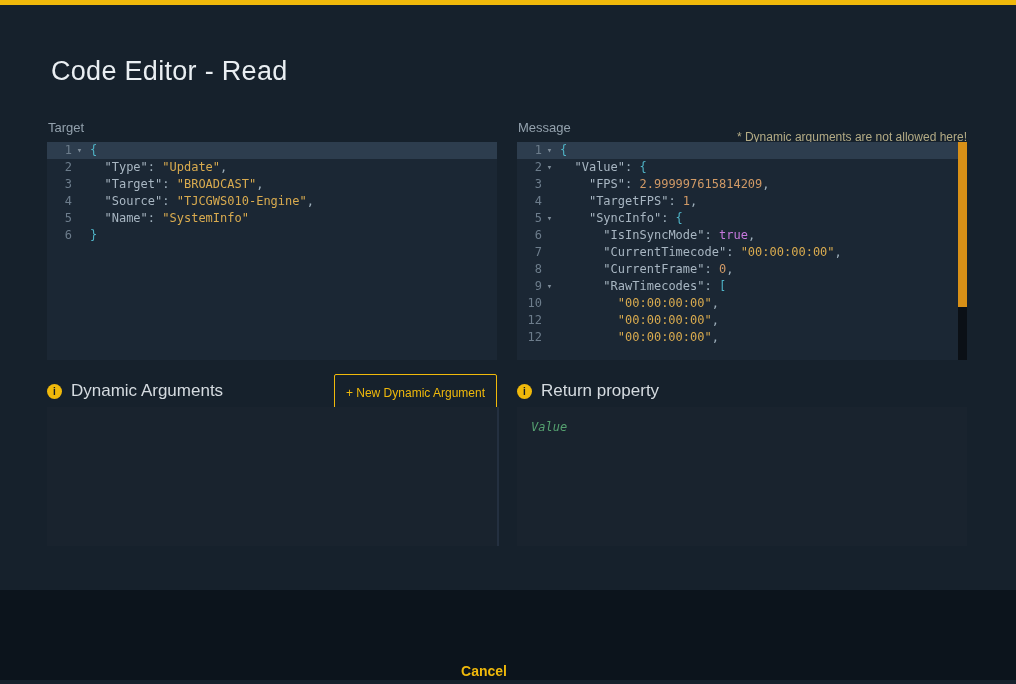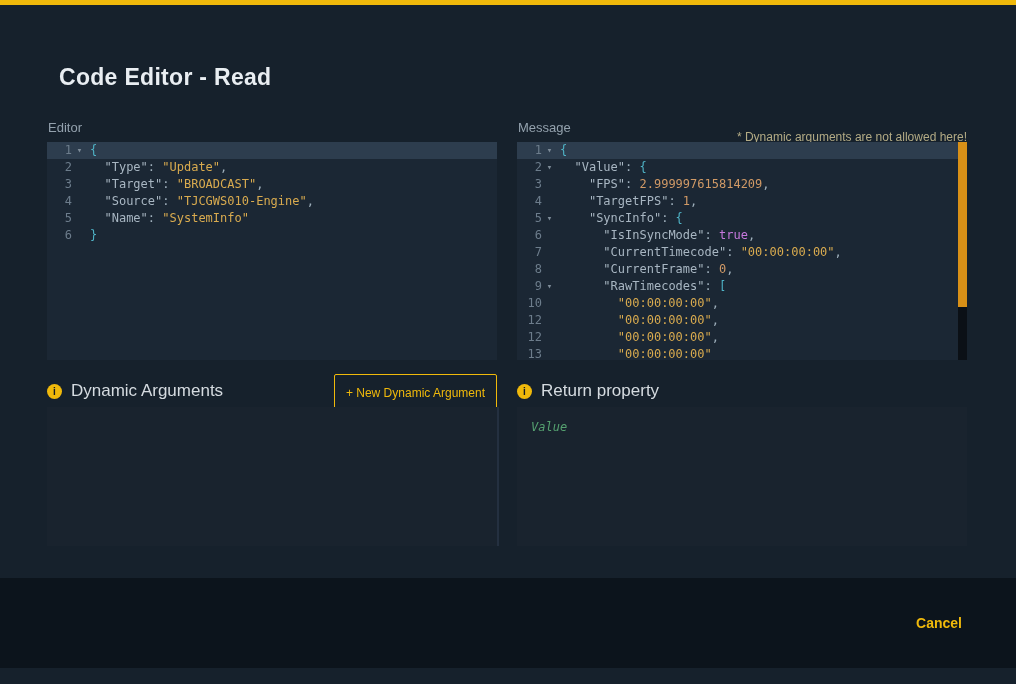--- a/index.html
+++ b/index.html
@@ -4,22 +4,22 @@
 <style>
   html,body{margin:0;padding:0;}
   body{
     width:1016px;height:684px;position:relative;overflow:hidden;
     background:var(--c-background,#16212c);
     font-family:"Liberation Sans",sans-serif;
     -webkit-font-smoothing:antialiased;
   }
   .accent-bar{position:absolute;top:0;left:0;width:100%;height:5px;background:var(--c-accent,#f0b90b);}
   .title{
-    position:absolute;left:47px;top:52px;margin:12px;
-    font-size:23px;font-weight:700;letter-spacing:.3px;color:#e9eef2;
+    position:absolute;left:47px;top:52px;margin:4px;
+    font-size:27px;font-weight:400;letter-spacing:.3px;color:#e9eef2;
   }
   .field-label{position:absolute;font-size:13px;color:#93a1ad;}
   .topic-label{left:48px;top:120px;}
   .message-label{left:518px;top:120px;}
   .message-note{position:absolute;right:49px;top:121px;font-size:12px;color:#b3ab85;margin-top:9px;}
 
   .editor{
     position:absolute;top:142px;width:450px;height:218px;
     background:var(--c-editor-bg,#1b2734);
     font-family:"DejaVu Sans Mono",monospace;font-size:12px;line-height:17px;
@@ -59,41 +59,41 @@
     font-family:"Liberation Sans",sans-serif;cursor:pointer;
   }
   .panel{position:absolute;top:407px;width:450px;height:139px;background:var(--c-panel-bg,#19232e);font-style:italic;}
   .dyn-panel{left:47px;border-right:2px solid #243040;}
   .ret-panel{left:517px;cursor:text;}
   .ret-value{
     padding:13px 14px;font-family:"DejaVu Sans Mono",monospace;
     font-size:12px;color:var(--c-return-value,#55a170);
   }
   .footer{
-    position:absolute;left:0;bottom:16px;width:100%;height:90px;box-sizing:border-box;
+    position:absolute;left:0;bottom:4px;width:100%;height:90px;box-sizing:border-box;
     background:var(--c-footer-bg,#0c141c);
-    display:flex;align-items:center;justify-content:flex-end;gap:52px;padding-right:48px;
+    display:flex;align-items:center;justify-content:flex-end;gap:52px;padding-right:48px;flex-direction:column;
   }
   .cancel-btn{
     background:none;border:none;color:var(--c-accent,#f0b90b);
     font-size:14px;font-weight:700;font-family:"Liberation Sans",sans-serif;cursor:pointer;
   }
   .confirm-btn{
     width:108px;height:37px;background:var(--c-accent,#f0b90b);border:none;border-radius:2px;
     color:#141c24;font-size:14px;font-weight:700;font-family:"Liberation Sans",sans-serif;cursor:pointer;
   }
 </style>
 </head>
 <body>
 
 <div class="app">
   <div class="accent-bar"></div>
   <h1 class="title">Code Editor - Read</h1>
 
-  <div class="field-label topic-label">Editor</div>
+  <div class="field-label topic-label">Target</div>
   <div class="field-label message-label">Message</div>
   <div class="message-note">* Dynamic arguments are not allowed here!</div>
 
   <div class="editor topic-editor">
     <div>
         <div class="code-line active"><span class="gutter"><span class="lnum">1</span><span class="fold">▾</span></span><span class="code"><span class="tk-p">{</span></span></div>
         <div class="code-line"><span class="gutter"><span class="lnum">2</span><span class="fold"></span></span><span class="code"><span class="tk-t">  </span><span class="tk-k">"Type"</span><span class="tk-t">: </span><span class="tk-s">"Update"</span><span class="tk-t">,</span></span></div>
         <div class="code-line"><span class="gutter"><span class="lnum">3</span><span class="fold"></span></span><span class="code"><span class="tk-t">  </span><span class="tk-k">"Target"</span><span class="tk-t">: </span><span class="tk-s">"BROADCAST"</span><span class="tk-t">,</span></span></div>
         <div class="code-line"><span class="gutter"><span class="lnum">4</span><span class="fold"></span></span><span class="code"><span class="tk-t">  </span><span class="tk-k">"Source"</span><span class="tk-t">: </span><span class="tk-s">"TJCGWS010-Engine"</span><span class="tk-t">,</span></span></div>
         <div class="code-line"><span class="gutter"><span class="lnum">5</span><span class="fold"></span></span><span class="code"><span class="tk-t">  </span><span class="tk-k">"Name"</span><span class="tk-t">: </span><span class="tk-s">"SystemInfo"</span></span></div>
@@ -108,21 +108,20 @@
         <div class="code-line"><span class="gutter"><span class="lnum">3</span><span class="fold"></span></span><span class="code"><span class="tk-t">    </span><span class="tk-k">"FPS"</span><span class="tk-t">: </span><span class="tk-n">2.999997615814209</span><span class="tk-t">,</span></span></div>
         <div class="code-line"><span class="gutter"><span class="lnum">4</span><span class="fold"></span></span><span class="code"><span class="tk-t">    </span><span class="tk-k">"TargetFPS"</span><span class="tk-t">: </span><span class="tk-n">1</span><span class="tk-t">,</span></span></div>
         <div class="code-line"><span class="gutter"><span class="lnum">5</span><span class="fold">▾</span></span><span class="code"><span class="tk-t">    </span><span class="tk-k">"SyncInfo"</span><span class="tk-t">: </span><span class="tk-p">{</span></span></div>
         <div class="code-line"><span class="gutter"><span class="lnum">6</span><span class="fold"></span></span><span class="code"><span class="tk-t">      </span><span class="tk-k">"IsInSyncMode"</span><span class="tk-t">: </span><span class="tk-b">true</span><span class="tk-t">,</span></span></div>
         <div class="code-line"><span class="gutter"><span class="lnum">7</span><span class="fold"></span></span><span class="code"><span class="tk-t">      </span><span class="tk-k">"CurrentTimecode"</span><span class="tk-t">: </span><span class="tk-s">"00:00:00:00"</span><span class="tk-t">,</span></span></div>
         <div class="code-line"><span class="gutter"><span class="lnum">8</span><span class="fold"></span></span><span class="code"><span class="tk-t">      </span><span class="tk-k">"CurrentFrame"</span><span class="tk-t">: </span><span class="tk-n">0</span><span class="tk-t">,</span></span></div>
         <div class="code-line"><span class="gutter"><span class="lnum">9</span><span class="fold">▾</span></span><span class="code"><span class="tk-t">      </span><span class="tk-k">"RawTimecodes"</span><span class="tk-t">: </span><span class="tk-p">[</span></span></div>
         <div class="code-line"><span class="gutter"><span class="lnum">10</span><span class="fold"></span></span><span class="code"><span class="tk-t">        </span><span class="tk-s">"00:00:00:00"</span><span class="tk-t">,</span></span></div>
         <div class="code-line"><span class="gutter"><span class="lnum">12</span><span class="fold"></span></span><span class="code"><span class="tk-t">        </span><span class="tk-s">"00:00:00:00"</span><span class="tk-t">,</span></span></div>
         <div class="code-line"><span class="gutter"><span class="lnum">12</span><span class="fold"></span></span><span class="code"><span class="tk-t">        </span><span class="tk-s">"00:00:00:00"</span><span class="tk-t">,</span></span></div>
-        <div class="code-line"><span class="gutter"><span class="lnum">13</span><span class="fold"></span></span><span class="code"><span class="tk-t">        </span><span class="tk-s">"00:00:00:00"</span></span></div>
       </div>
     <div class="vscroll">
       <div class="vthumb"></div>
     </div>
   </div>
 
   <div class="section-header dyn-header">
     <span class="info-icon">i</span>
     <span class="section-title">Dynamic Arguments</span>
   </div>

